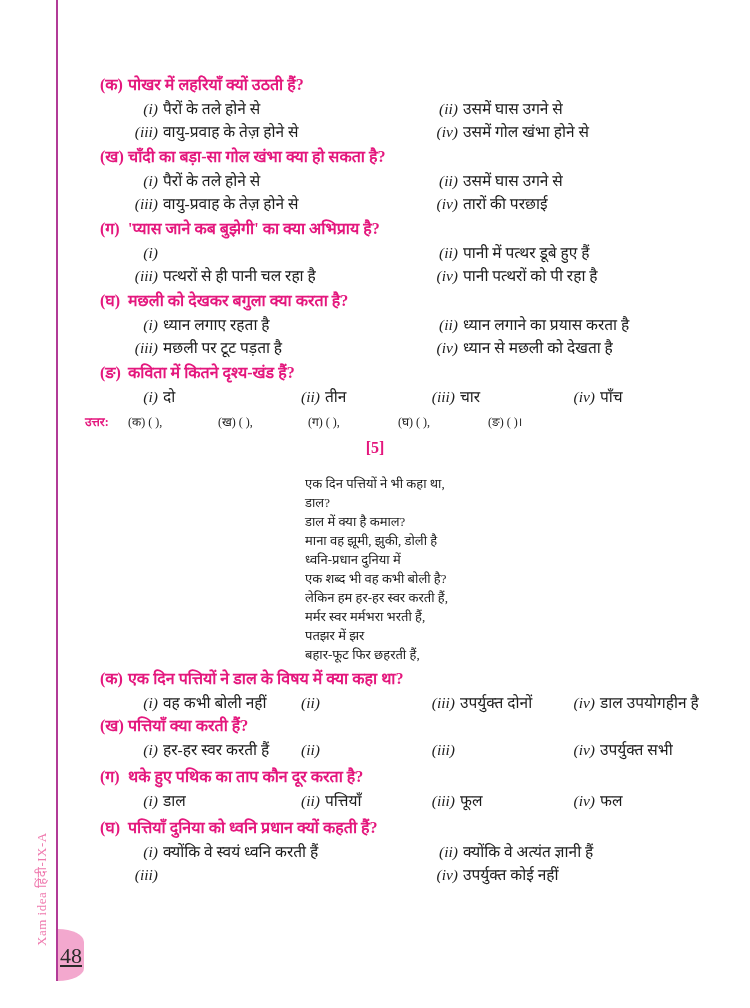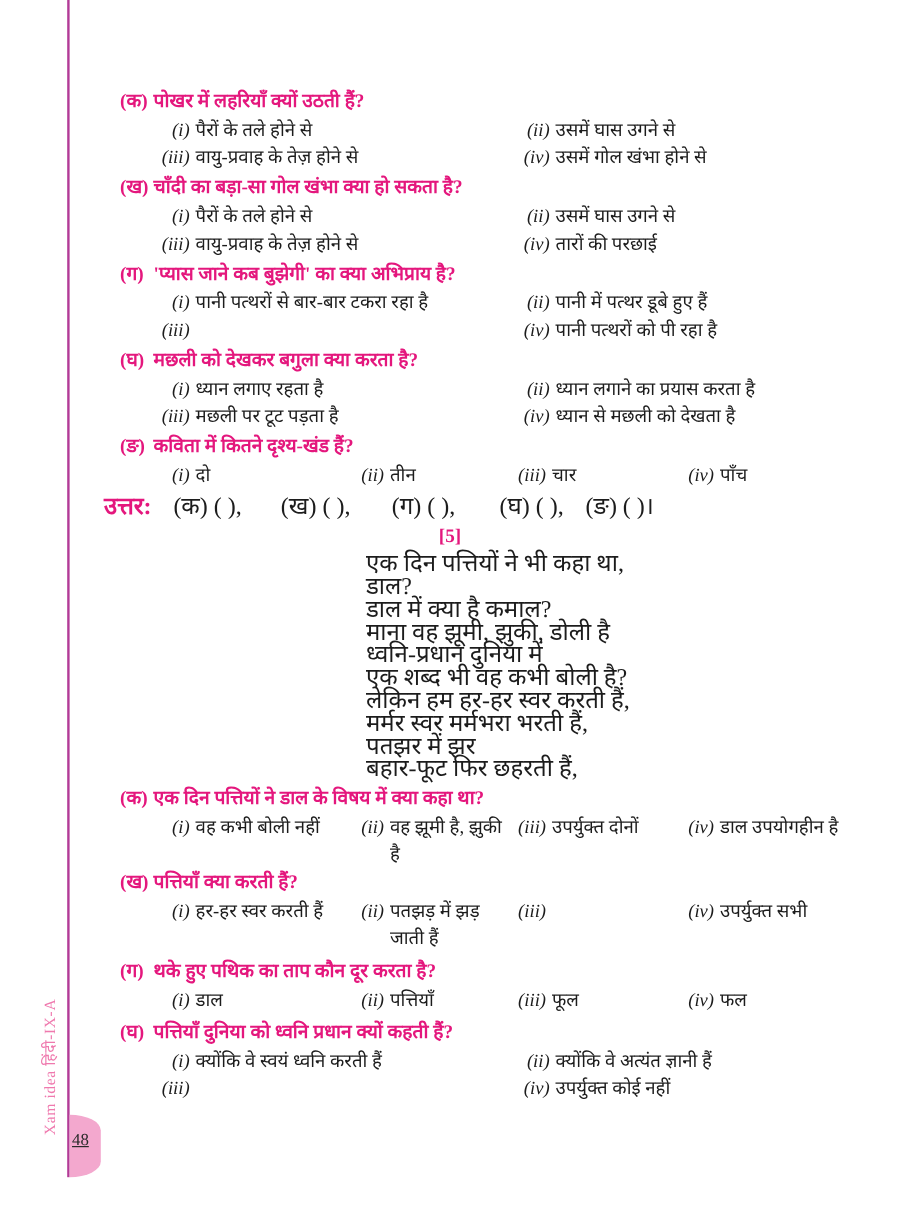--- a/index.html
+++ b/index.html
@@ -24,21 +24,21 @@
     white-space:nowrap;
   }
   .page-badge{
     position:absolute;left:58px;top:929px;
     width:26px;height:52px;
     background:#f3a8ce;
     border-radius:0 52px 52px 0 / 0 26px 26px 0;
   }
   .page-badge .num{
     position:absolute;left:2px;top:14px;
-    font-size:14px;color:#2a2a2a;
+    font-size:22px;color:#2a2a2a;
     font-family:"Liberation Serif","DejaVu Serif",serif;
     text-decoration:underline;
   }
   .content{
     position:absolute;left:85px;top:73px;width:625px;
   }
   .qblock{margin-bottom:2px;}
   .qhead{
     display:grid;grid-template-columns:43px 1fr;
     font-weight:bold;font-size:16px;line-height:24px;
@@ -48,33 +48,33 @@
   .opts{margin-left:43px;font-size:15.5px;}
   .optrow{display:grid;line-height:23px;}
   .optrow.cols2{grid-template-columns:300px 1fr;}
   .optrow.cols4{grid-template-columns:162px 135px 140px 1fr;}
   .opt{display:flex;align-items:baseline;}
   .opt .num{
     flex:none;width:30px;margin-right:5px;text-align:right;
     font-style:italic;
   }
   .answer-line{
-    display:flex;font-size:20px;line-height:24px;margin-top:1px;text-align:center;
+    display:flex;font-size:12px;line-height:24px;margin-top:1px;
   }
   .answer-label{flex:none;width:43px;font-weight:bold;color:#e4177d;}
   .ans-item{flex:none;width:90px;}
   .ans-item:last-child{width:auto;}
   .marker{
     width:580px;text-align:center;
     font-weight:bold;font-size:16px;line-height:20px;
     color:#e4177d;margin-top:4px;
   }
   .poem{
-    margin-left:220px;margin-top:3px;
-    font-size:20px;line-height:19px;
+    margin-left:220px;margin-top:16px;
+    font-size:13px;line-height:19px;
   }
   .section-b{margin-top:3px;}
   .section-b .qblock{margin-bottom:0;}
   .section-b .qblock.gap{margin-top:4px;}
 </style>
 </head>
 <body>
 
 <div class="page">
   <div class="side-rule"></div>
@@ -143,30 +143,30 @@
         </div>
         <div class="qblock">
           <div class="qhead">
             <span class="qlabel">(ग)</span>
             <span class="qtext">'प्यास जाने कब बुझेगी' का क्या अभिप्राय है?</span>
           </div>
           <div class="opts">
             <div class="optrow cols2">
               <div class="opt">
                 <span class="num">(i)</span>
-                <span class="txt">पानी पत्थरों से बार-बार टकरा रहा है</span>
               </div>
               <div class="opt">
                 <span class="num">(ii)</span>
                 <span class="txt">पानी में पत्थर डूबे हुए हैं</span>
               </div>
             </div>
             <div class="optrow cols2">
               <div class="opt">
                 <span class="num">(iii)</span>
+                <span class="txt">पत्थरों से ही पानी चल रहा है</span>
               </div>
               <div class="opt">
                 <span class="num">(iv)</span>
                 <span class="txt">पानी पत्थरों को पी रहा है</span>
               </div>
             </div>
           </div>
         </div>
         <div class="qblock">
           <div class="qhead">
@@ -257,21 +257,20 @@
             <span class="qtext">एक दिन पत्तियों ने डाल के विषय में क्या कहा था?</span>
           </div>
           <div class="opts">
             <div class="optrow cols4">
               <div class="opt">
                 <span class="num">(i)</span>
                 <span class="txt">वह कभी बोली नहीं</span>
               </div>
               <div class="opt">
                 <span class="num">(ii)</span>
-                <span class="txt">वह झूमी है, झुकी है</span>
               </div>
               <div class="opt">
                 <span class="num">(iii)</span>
                 <span class="txt">उपर्युक्त दोनों</span>
               </div>
               <div class="opt">
                 <span class="num">(iv)</span>
                 <span class="txt">डाल उपयोगहीन है</span>
               </div>
             </div>
@@ -283,21 +282,20 @@
             <span class="qtext">पत्तियाँ क्या करती हैं?</span>
           </div>
           <div class="opts">
             <div class="optrow cols4">
               <div class="opt">
                 <span class="num">(i)</span>
                 <span class="txt">हर-हर स्वर करती हैं</span>
               </div>
               <div class="opt">
                 <span class="num">(ii)</span>
-                <span class="txt">पतझड़ में झड़ जाती हैं</span>
               </div>
               <div class="opt">
                 <span class="num">(iii)</span>
               </div>
               <div class="opt">
                 <span class="num">(iv)</span>
                 <span class="txt">उपर्युक्त सभी</span>
               </div>
             </div>
           </div>

